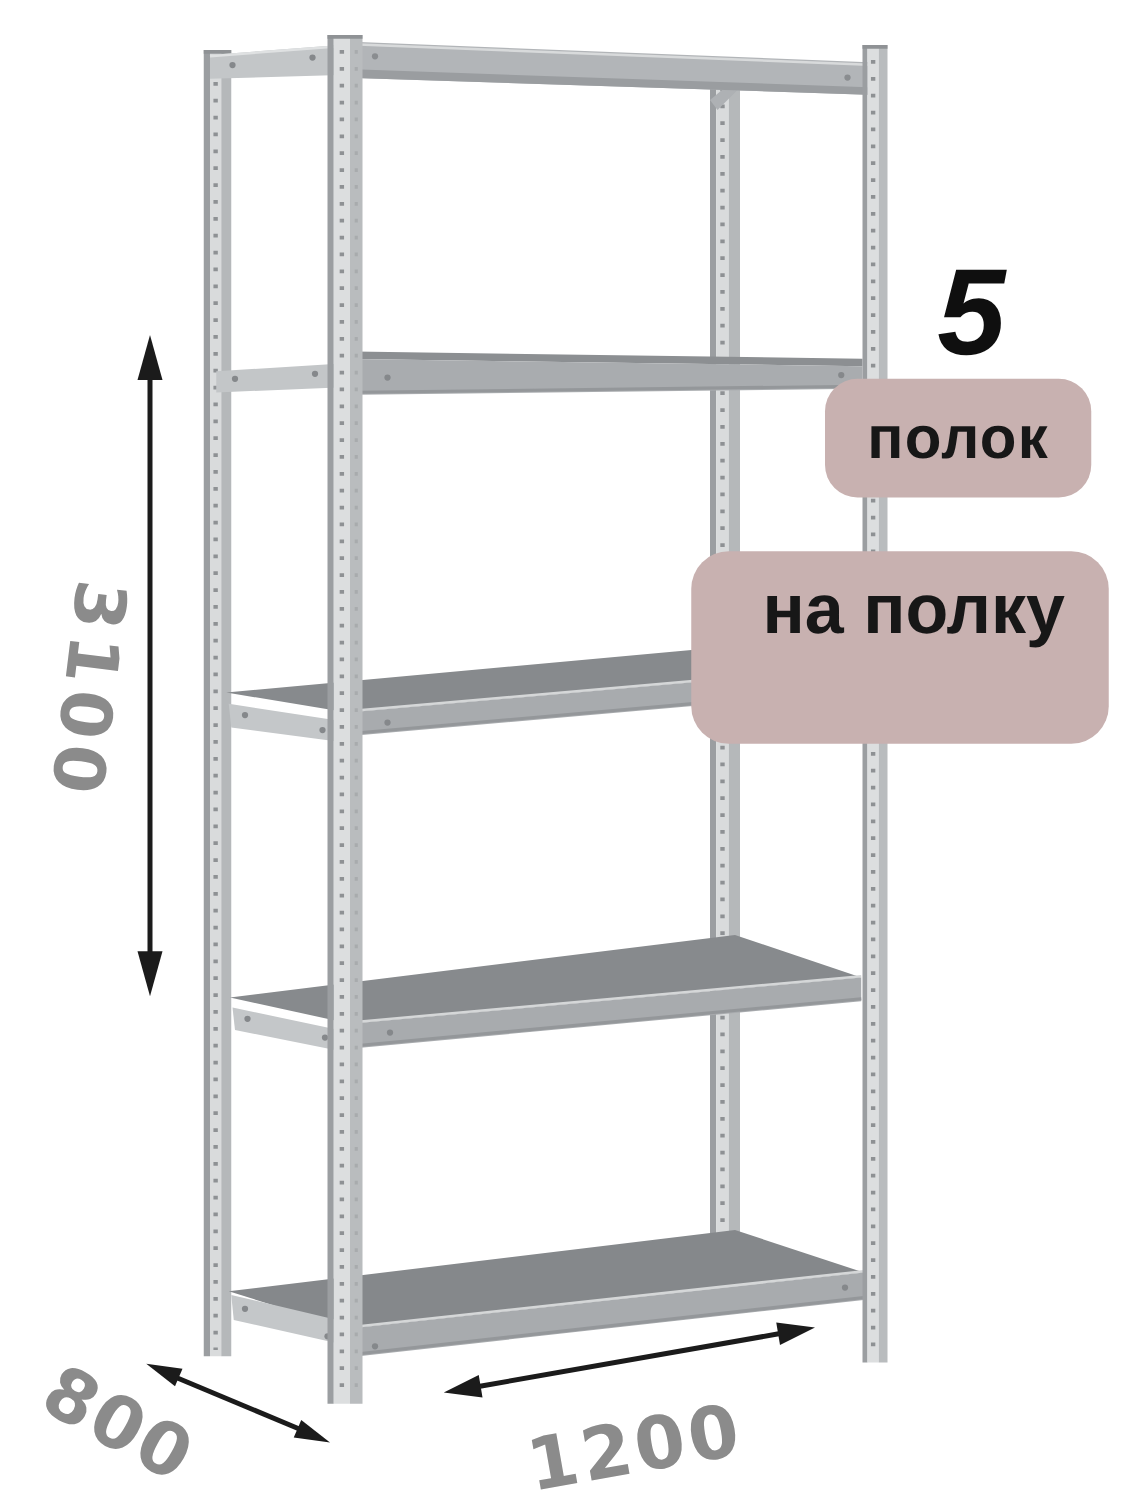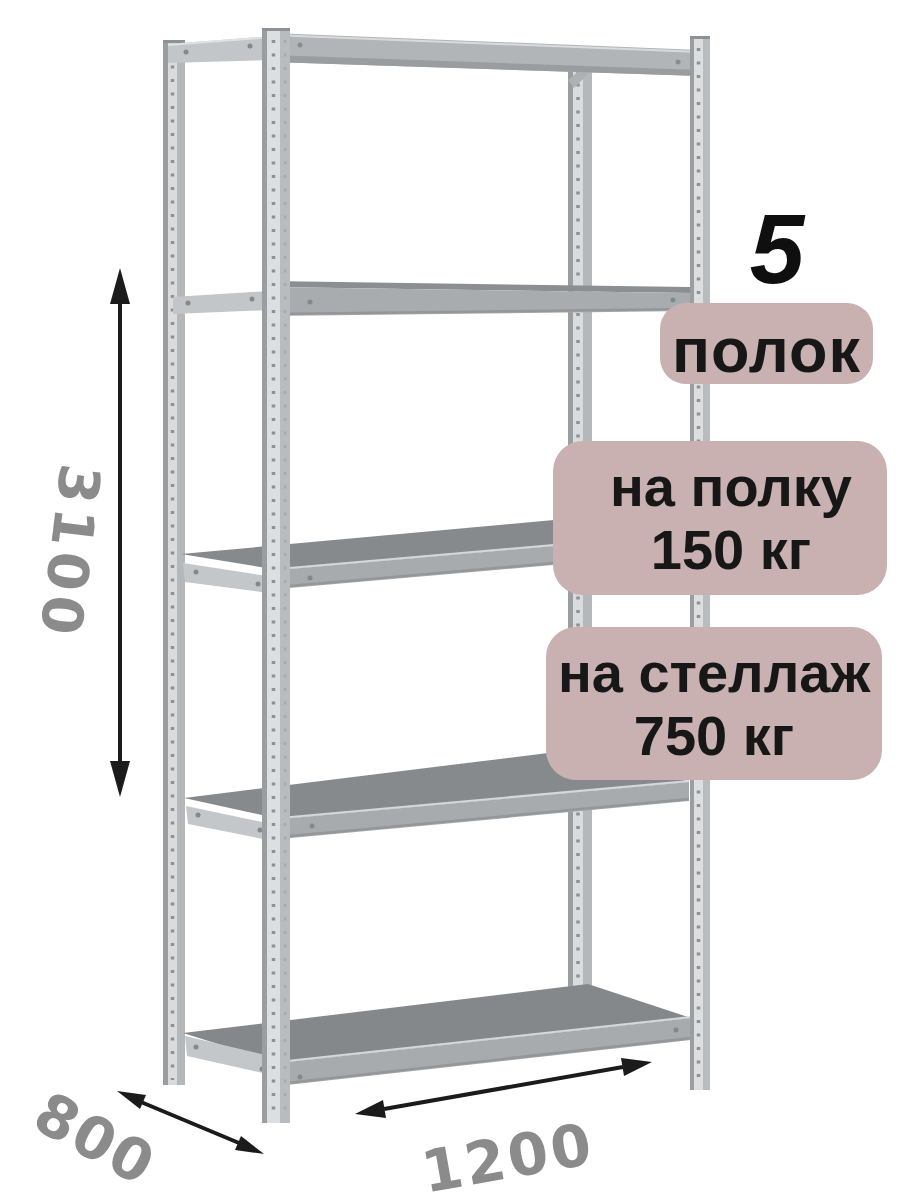--- a/index.html
+++ b/index.html
@@ -5,22 +5,22 @@
   html,body{margin:0;padding:0;background:#ffffff;}
   #stage{position:relative;width:900px;height:1200px;background:#ffffff;overflow:hidden;
          font-family:"Liberation Sans",sans-serif;}
   #rack-svg{position:absolute;left:0;top:0;}
 
   .arrow-line{stroke:var(--arrow,#1b1b1b);stroke-width:4;fill:none;}
   .arrow-head{fill:var(--arrow,#1b1b1b);}
 
   .badge{position:absolute;background:var(--badge-bg,#c8b1b0);color:var(--badge-text,#171717);
          font-weight:bold;text-align:center;}
-  #badge-count{left:660px;top:303px;width:213px;height:81px;border-radius:26px;
-               font-size:63px;line-height:95px;letter-spacing:1px;}
+  #badge-count{left:660px;top:303px;width:213px;height:95px;border-radius:26px;
+               font-size:48px;line-height:95px;letter-spacing:1px;}
   #count-number{position:absolute;left:715px;top:200px;width:124px;text-align:center;
                 font-size:98px;line-height:1;font-style:italic;font-weight:bold;color:#0f0f0f;}
   #badge-shelf-load{left:553px;top:441px;width:334px;height:154px;border-radius:30px;
                     font-size:56px;line-height:63px;padding-top:14px;box-sizing:border-box;padding-left:22px;}
   #badge-rack-load{left:546px;top:627px;width:336px;height:153px;border-radius:30px;
                    font-size:56px;line-height:63px;padding-top:14px;box-sizing:border-box;}
 
   .dim{position:absolute;color:var(--dim-text,#8b8b8b);font-family:"DejaVu Sans",sans-serif;
        font-weight:bold;white-space:nowrap;width:0;height:0;}
   .dim > span{display:inline-block;transform:translate(-50%,-50%);}
@@ -147,27 +147,22 @@
     </g>
   </svg>
 
   <div id="count-number">5</div>
   <div id="badge-count" class="badge">
     <span>полок</span>
   </div>
 
   <div id="badge-shelf-load" class="badge">
     <div>на полку</div>
-    <div>150 кг</div>
   </div>
 
-  <div id="badge-rack-load" class="badge">
-    <div>на стеллаж</div>
-    <div>750 кг</div>
-  </div>
 
   <div id="dim-height" class="dim">
     <span>3100</span>
   </div>
   <div id="dim-depth" class="dim">
     <span>800</span>
   </div>
   <div id="dim-width" class="dim">
     <span>1200</span>
   </div>

